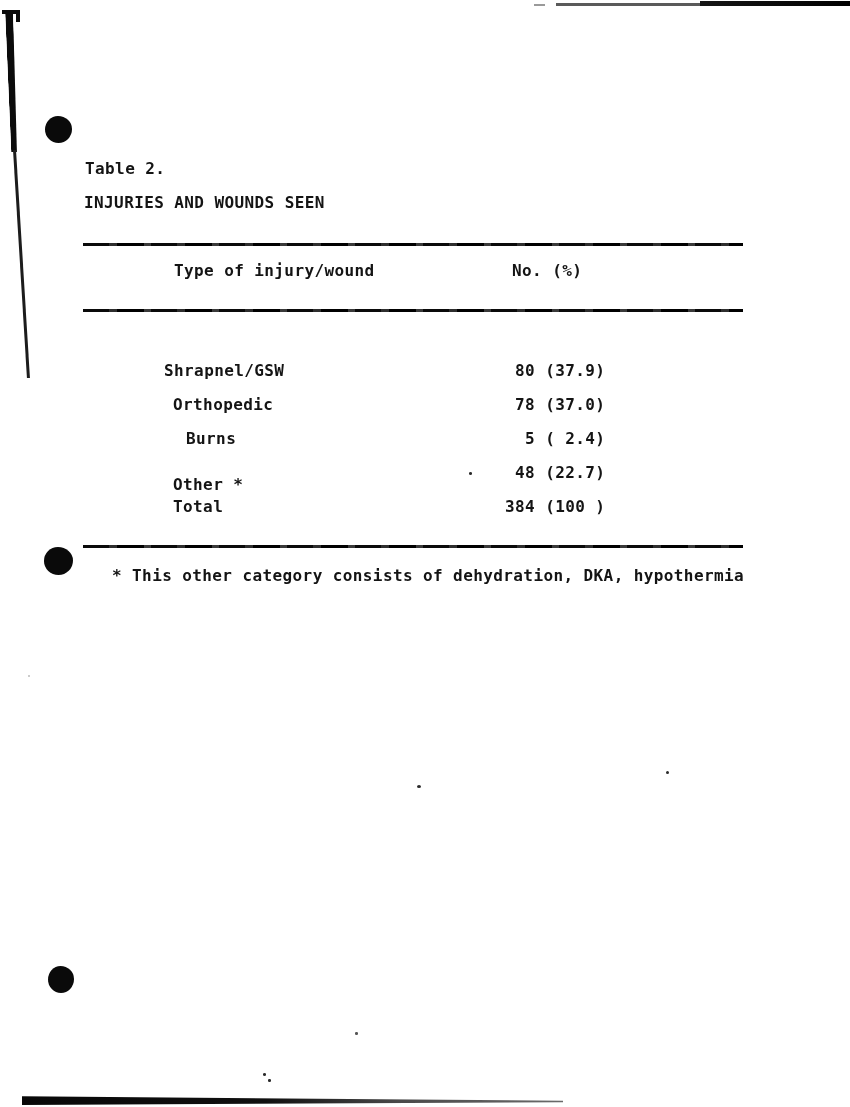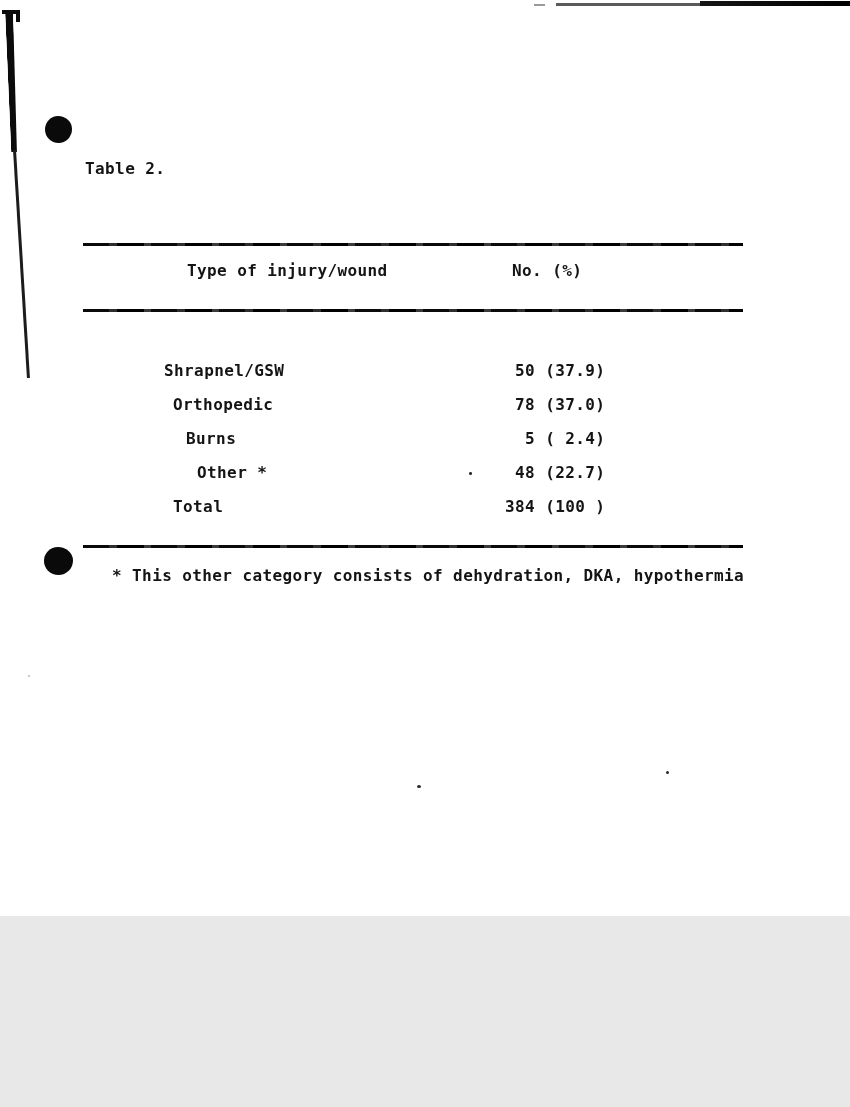--- a/index.html
+++ b/index.html
@@ -3,21 +3,21 @@
 <meta charset="utf-8">
 <style>
   html, body {
     margin: 0;
     padding: 0;
     background: #e8e8e8;
   }
   .page {
     position: relative;
     width: 850px;
-    height: 916px;
+    height: 1107px;
     background: #ffffff;
     overflow: hidden;
     font-family: "DejaVu Sans Mono", "Liberation Mono", monospace;
     font-weight: bold;
     color: #141414;
     font-size: 16px;
     letter-spacing: 0.4px;
   }
   .txt {
     position: absolute;
@@ -109,43 +109,44 @@
   <div class="top-right-dash"></div>
   <div class="top-right-line-gray"></div>
   <div class="top-right-line-black"></div>
   <div class="bottom-bar"></div>
 
   <div class="punch-hole" style="left:45px; top:116px; width:27px; height:27px;"></div>
   <div class="punch-hole" style="left:44px; top:547px; width:29px; height:28px;"></div>
   <div class="punch-hole" style="left:48px; top:966px; width:26px; height:27px;"></div>
 
   <div class="txt" style="left:85px; top:160px;">Table 2.</div>
+  <div class="txt" style="left:84px; top:194px;">INJURIES AND WOUNDS SEEN</div>
 
   <div>
     <div class="rule" style="top:243px;"></div>
 
-    <div class="txt" style="left:187px; top:262px;">Type of injury/wound</div>
+    <div class="txt" style="left:174px; top:262px;">Type of injury/wound</div>
     <div class="txt" style="left:512px; top:262px;">No. (%)</div>
 
     <div class="rule" style="top:309px;"></div>
 
     <div>
       <div class="txt" style="left:164px; top:362px;">Shrapnel/GSW</div>
-      <div class="txt" style="left:505px; top:362px;"> 50 (37.9)</div>
+      <div class="txt" style="left:505px; top:362px;"> 80 (37.9)</div>
     </div>
     <div>
       <div class="txt" style="left:173px; top:396px;">Orthopedic</div>
       <div class="txt" style="left:505px; top:396px;"> 78 (37.0)</div>
     </div>
     <div>
       <div class="txt" style="left:173px; top:430px;margin-left:13px;">Burns</div>
       <div class="txt" style="left:505px; top:430px;">  5 ( 2.4)</div>
     </div>
     <div>
-      <div class="txt" style="left:173px; top:464px;margin-left:24px;">Other *</div>
+      <div class="txt" style="left:173px; top:476px;">Other *</div>
       <div class="txt" style="left:505px; top:464px;"> 48 (22.7)</div>
     </div>
     <div>
       <div class="txt" style="left:173px; top:498px;">Total</div>
       <div class="txt" style="left:505px; top:498px;">384 (100 )</div>
     </div>
 
     <div class="rule" style="top:545px;"></div>
   </div>
 

